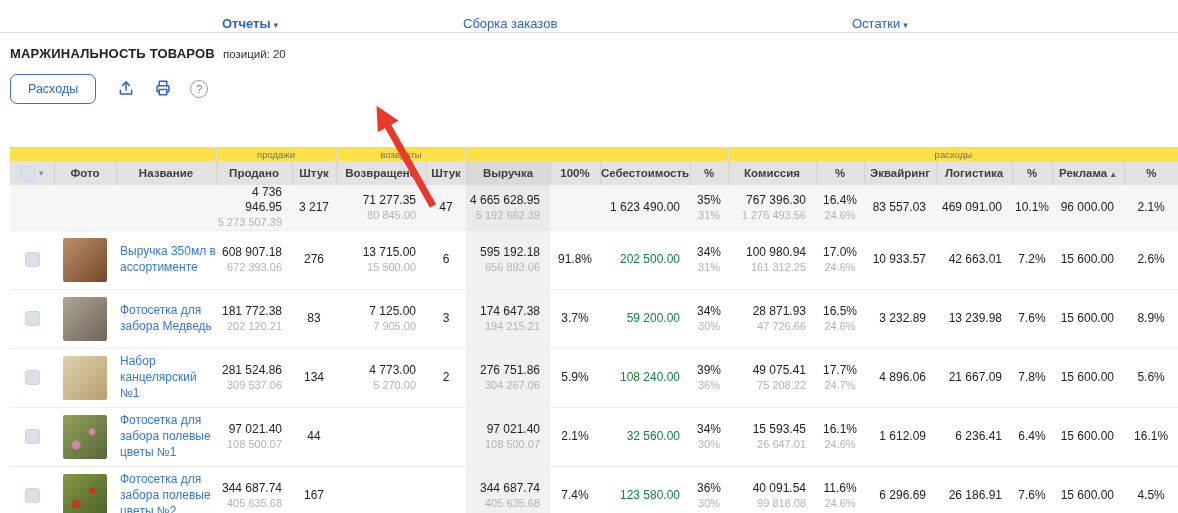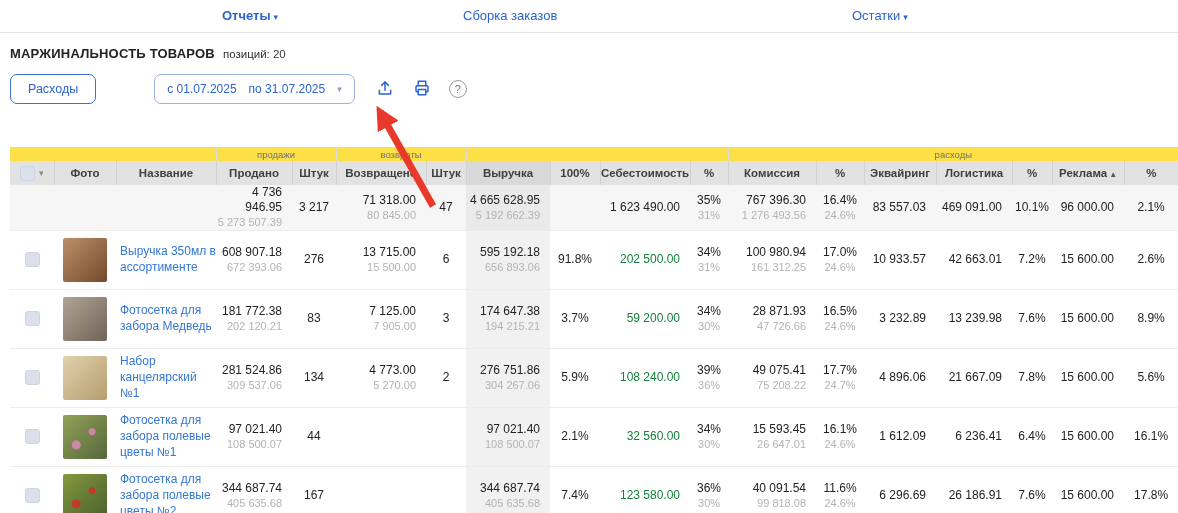--- a/index.html
+++ b/index.html
@@ -1,21 +1,21 @@
 <!DOCTYPE html>
 <html><head>
 <meta charset="utf-8">
 <style>
   * { margin:0; padding:0; box-sizing:border-box; }
   html,body { width:1178px; height:513px; overflow:hidden; background:#fff;
     font-family:"Liberation Sans","DejaVu Sans",sans-serif; color:#222; position:relative; }
 
   
   .topnav { height:33px; border-bottom:1px solid #e3e3e3; position:relative; font-size:13px; background:#fff; }
-  .nav-item { position:absolute; top:8px; color:#2b63cf; cursor:pointer; white-space:nowrap; }
+  .nav-item { position:absolute; top:16px; color:#2b63cf; cursor:pointer; white-space:nowrap; }
   .nav-item.active { font-weight:bold; }
   .nav-caret { font-size:9px; margin-left:3px; color:#2b63cf; }
 
   
   .page-head { margin:13px 0 0 10px; display:flex; align-items:baseline; }
   .page-title { font-size:13px; font-weight:bold; letter-spacing:.2px; }
   .positions { font-size:11.5px; margin-left:8px; color:#333; }
 
   
   .controls { display:flex; align-items:center; margin:12px 0 0 10px; height:32px; }
@@ -71,25 +71,20 @@
   <span class="nav-item" style="left:852px"><span>Остатки</span><span class="nav-caret">▾</span></span>
 </nav>
 
 <div class="page-head">
   <span class="page-title">МАРЖИНАЛЬНОСТЬ ТОВАРОВ</span>
   <span class="positions">позиций: 20</span>
 </div>
 
 <div class="controls">
   <button class="btn-expenses">Расходы</button>
-  <div class="datebox">
-    <span>с 01.07.2025</span>
-    <span>по 31.07.2025</span>
-    <span class="dcaret">▾</span>
-  </div>
   <div class="icongroup">
     <button class="icon-btn">
       <span>
         <svg width="18" height="18" viewBox="0 0 24 24" fill="none" stroke="#2b63cf" stroke-width="2" stroke-linecap="round" stroke-linejoin="round">
           <path d="M12 4v11"></path>
             <path d="M7.5 8.5 12 4l4.5 4.5"></path>
             <path d="M4.5 15v5h15v-5"></path>
         </svg>
       </span>
     </button>
@@ -173,21 +168,21 @@
         <td class="c-photo"></td>
         <td class="c-name"></td>
         <td class="c-money">
           <div class="v1">4 736 946.95</div>
           <div class="v2">5 273 507.39</div>
         </td>
         <td class="c-mid">
           <div class="v1">3 217</div>
         </td>
         <td class="c-money">
-          <div class="v1">71 318.00</div>
+          <div class="v1">71 277.35</div>
           <div class="v2">80 845.00</div>
         </td>
         <td class="c-mid">
           <div class="v1">47</div>
         </td>
         <td class="c-money rev-bg">
           <div class="v1">4 665 628.95</div>
           <div class="v2">5 192 662.39</div>
         </td>
         <td class="c-mid"></td>
@@ -502,17 +497,17 @@
         <td class="c-money">
           <div class="v1">26 186.91</div>
         </td>
         <td class="c-mid">
           <div class="v1">7.6%</div>
         </td>
         <td class="c-money">
           <div class="v1">15 600.00</div>
         </td>
         <td class="c-mid">
-          <div class="v1">17.8%</div>
+          <div class="v1">4.5%</div>
         </td>
       </tr>
     </tbody>
 </table>
 
 </body></html>

